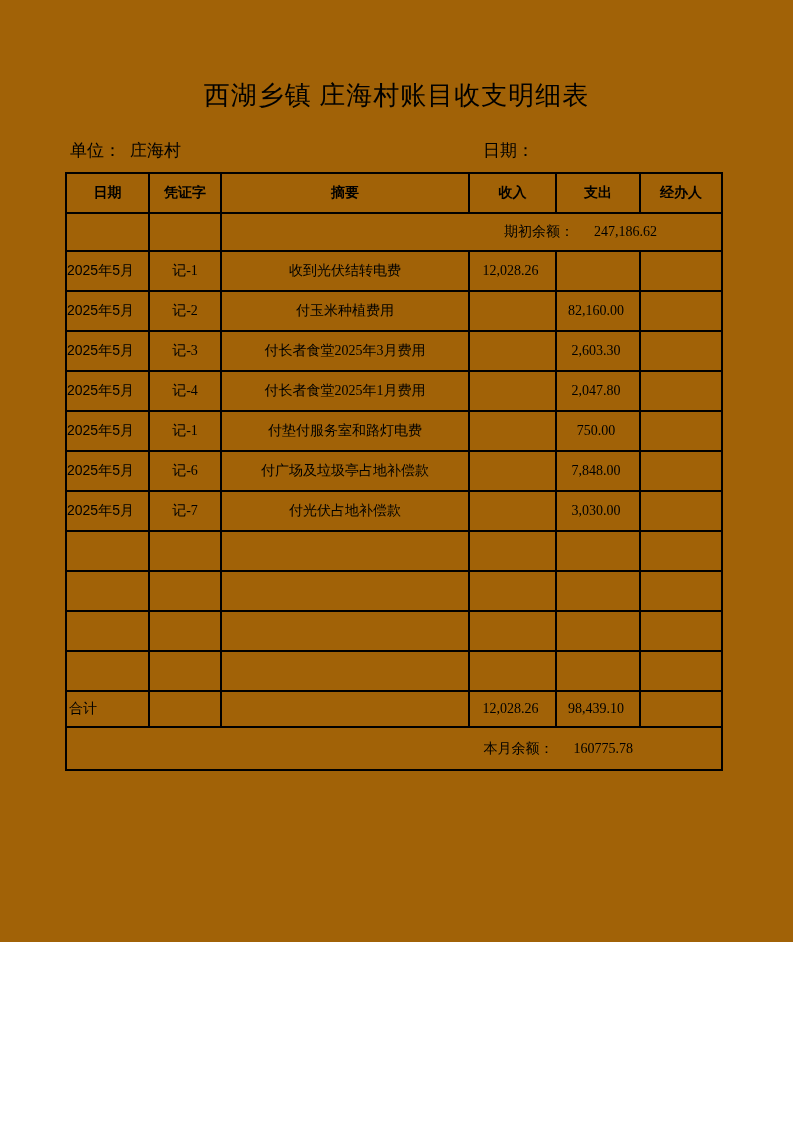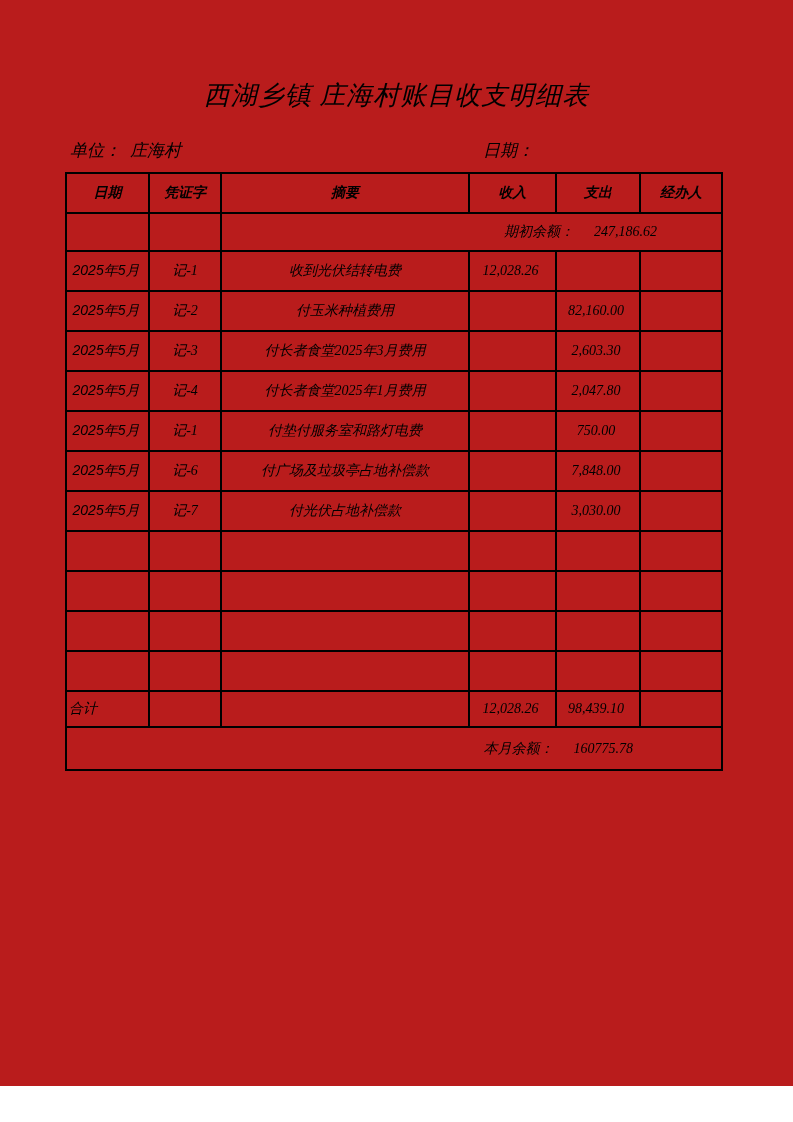--- a/index.html
+++ b/index.html
@@ -1,21 +1,20 @@
 <!DOCTYPE html>
 <html><head>
 <meta charset="utf-8">
 <style>
   * { margin:0; padding:0; box-sizing:border-box; }
   html,body { background:#ffffff; }
   .page {
-    width:793px; height:1086px; background:#b91c1c; position:relative;
+    width:793px; height:942px; background:#a16207; position:relative;
     font-family:"Liberation Serif","DejaVu Serif",serif; color:#000;
     overflow:hidden;
-    font-style:italic;
   }
   .doc-title {
     padding-top:78px;
     text-align:center;
     font-size:26px;
     letter-spacing:1px;
     font-weight:normal;
     font-family:"Liberation Serif","DejaVu Serif",serif;
   }
   .meta-row {
@@ -47,21 +46,21 @@
   tr.r-total    { height:36px; }
   tr.r-close    { height:43px; }
 
   th.hcell {
     font-family:"Liberation Sans","DejaVu Sans",sans-serif;
     font-weight:bold;
     font-size:15px;
     text-align:center;
   }
   td.c-date {
-    text-align:center; padding-right:3px;
+    text-align:left; padding-right:3px;
     font-family:"Liberation Sans","DejaVu Sans",sans-serif;
     font-size:14px;
   }
   td.c-voucher { text-align:center; }
   td.c-summary { text-align:center; }
   td.c-num { text-align:center; padding-right:4px; font-size:15px;margin-top:44px; }
   td.c-handler { text-align:center; }
 
   td.c-balance {
     text-align:right;

